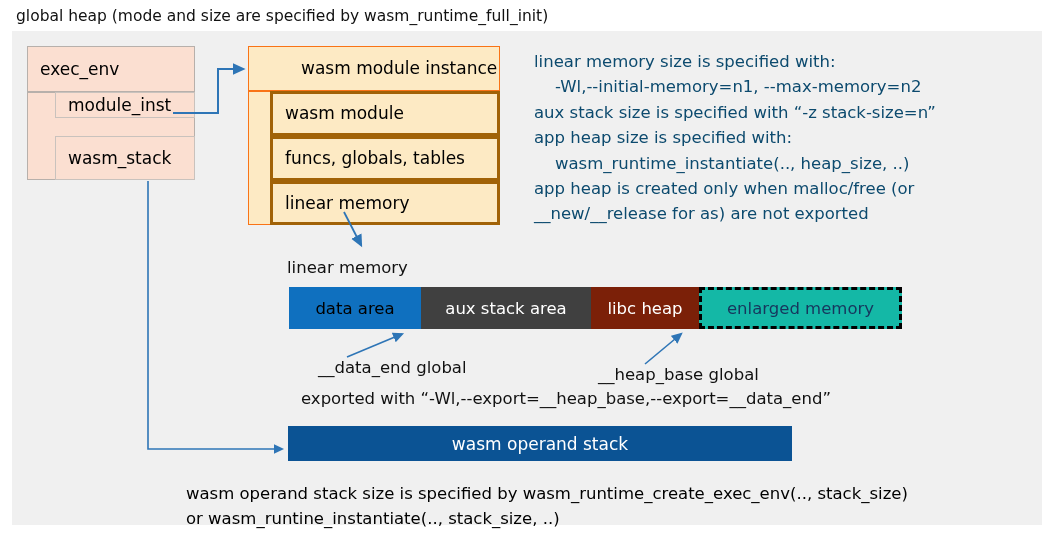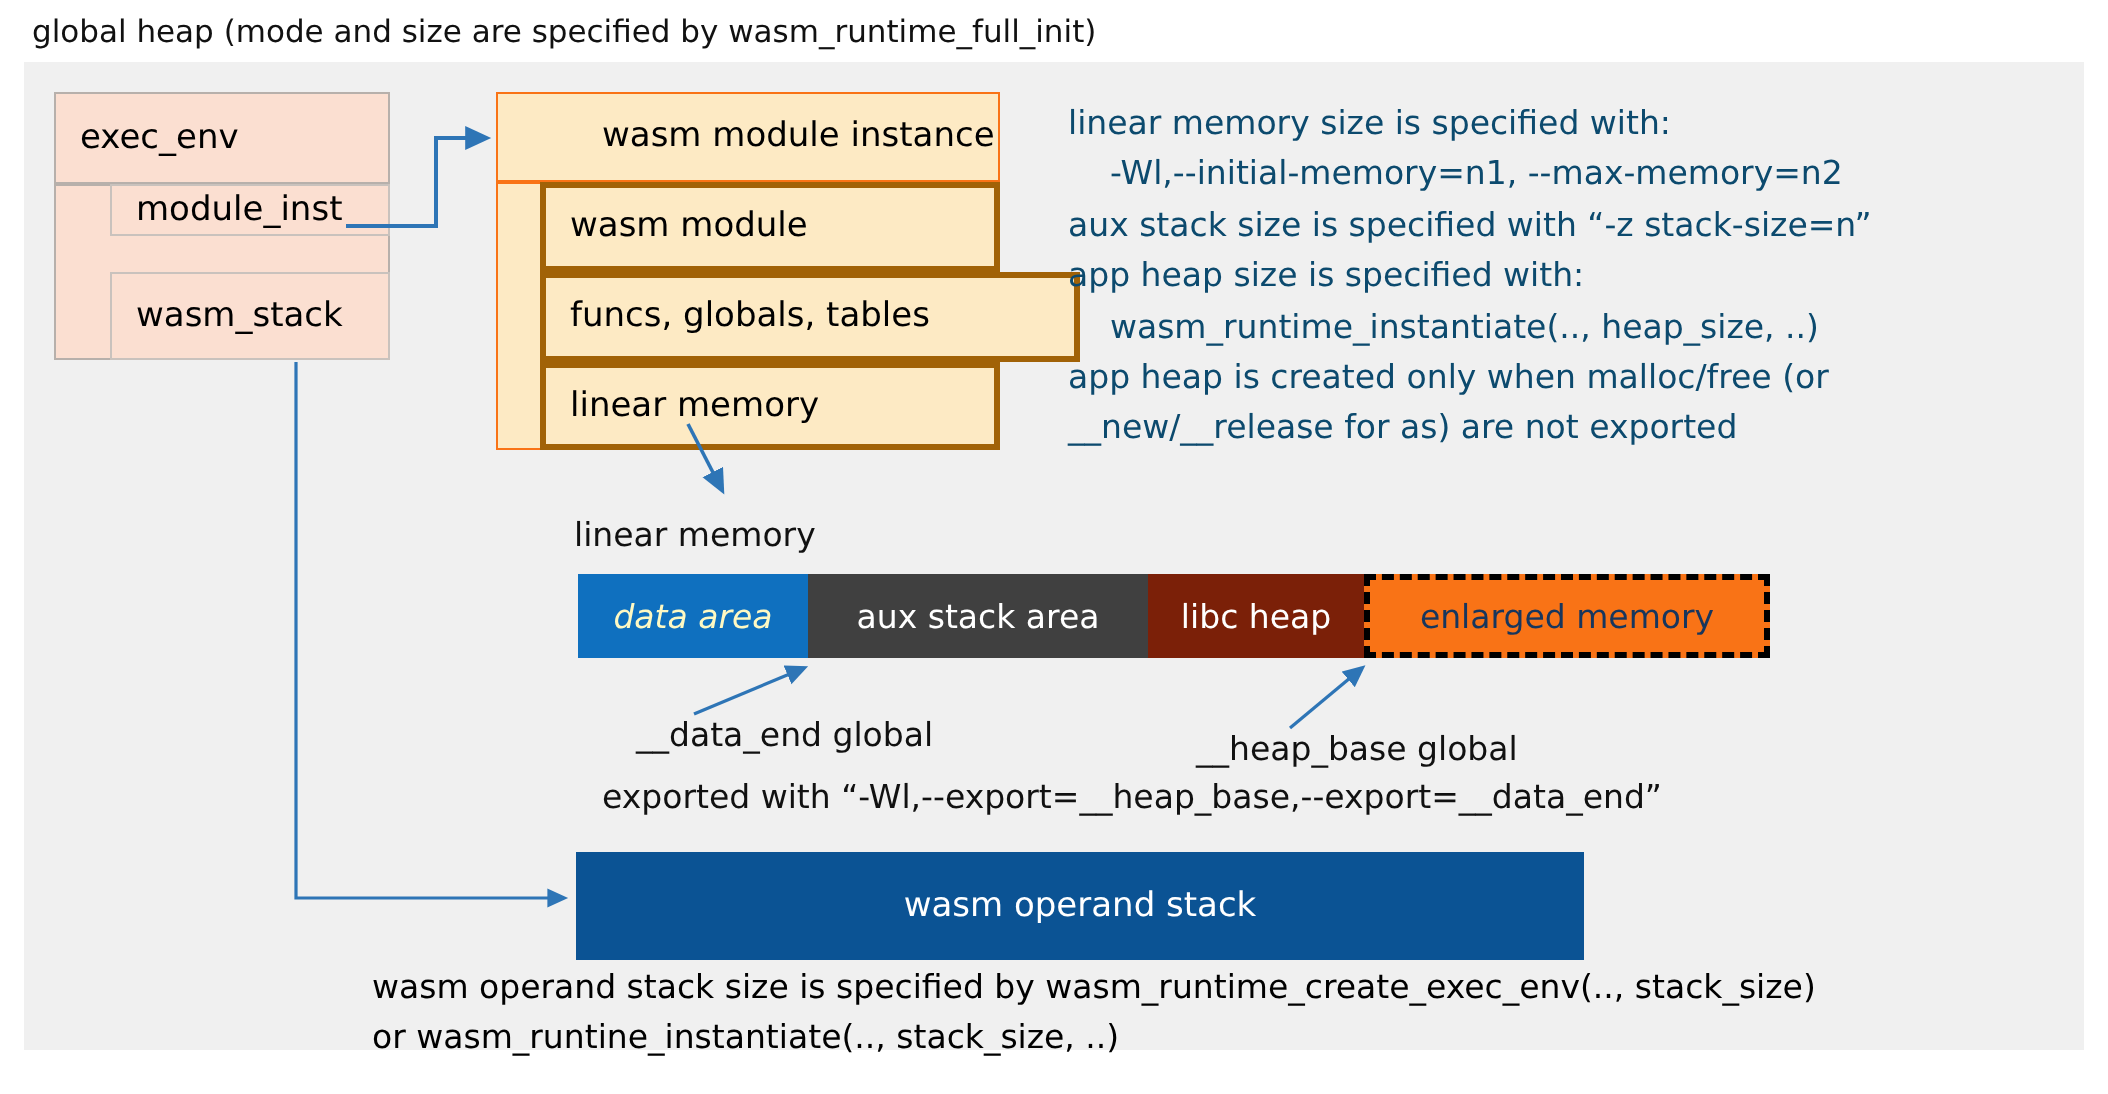--- a/index.html
+++ b/index.html
@@ -115,40 +115,40 @@
   .mem-seg {
     display: flex;
     align-items: center;
     justify-content: center;
     color: #ffffff;
     font-size: 16.5px;
     white-space: nowrap;
     box-sizing: border-box;
   }
   .mem-seg.dashed {
-    background: #f97316;
+    background: #14b8a6;
     color: #17365d;
     border: 3px dashed #000000;
   }
 
   
   .anno {
     position: absolute;
     font-size: 16.5px;
     color: #111;
     white-space: nowrap;
   }
 
   
   .operand-stack {
     position: absolute;
     left: 288px;
     top: 426px;
     width: 504px;
-    height: 54px;
+    height: 35px;
     background: #0b5394;
     color: #ffffff;
     display: flex;
     align-items: center;
     justify-content: center;
     font-size: 17px;
     white-space: nowrap;
   }
 
   .footer-note {
@@ -179,38 +179,38 @@
   <span class="label">wasm_stack</span>
 </div>
 
 <div class="box cream" style="left:248px; top:46px; width:252px; height:45px;">
   <span class="label">wasm module instance</span>
 </div>
 <div class="box cream" style="left:248px; top:91px; width:252px; height:134px;"></div>
 <div class="box cream-inner" style="left:270px; top:91px; width:230px; height:45px;">
   <span class="label">wasm module</span>
 </div>
-<div class="box cream-inner" style="left:270px; top:136px; width:270px; height:45px;">
+<div class="box cream-inner" style="left:270px; top:136px; width:230px; height:45px;">
   <span class="label">funcs, globals, tables</span>
 </div>
 <div class="box cream-inner" style="left:270px; top:181px; width:230px; height:44px;">
   <span class="label">linear memory</span>
 </div>
 
 <div class="notes">linear memory size is specified with:
     -Wl,--initial-memory=n1, --max-memory=n2
 aux stack size is specified with “-z stack-size=n”
 app heap size is specified with:
     wasm_runtime_instantiate(.., heap_size, ..)
 app heap is created only when malloc/free (or
 __new/__release for as) are not exported</div>
 
 <div class="lm-caption">linear memory</div>
 <div class="mem-bar" id="mem-bar">
-    <div class="mem-seg" style="width: 115px; background: rgb(15, 112, 191); color: #fef9c3; font-style: italic;">
+    <div class="mem-seg" style="width: 132px; background: rgb(15, 112, 191); color: #000000;">
       <span>data area</span>
     </div>
     <div class="mem-seg" style="width: 170px; background: #404040; color: rgb(255, 255, 255);">
       <span>aux stack area</span>
     </div>
     <div class="mem-seg" style="width: 108px; background: rgb(123, 32, 8); color: rgb(255, 255, 255);">
       <span>libc heap</span>
     </div>
     <div class="mem-seg dashed" style="width: 203px; color: rgb(23, 54, 93);">
       <span>enlarged memory</span>

